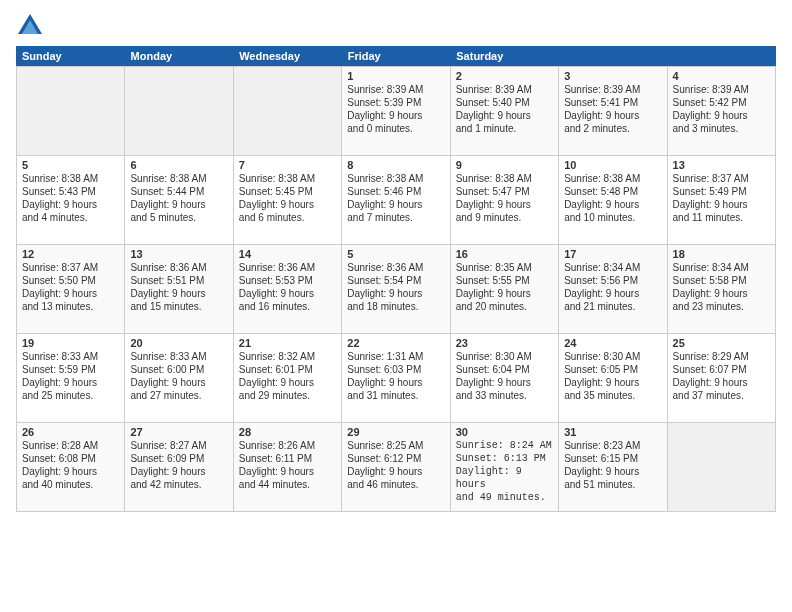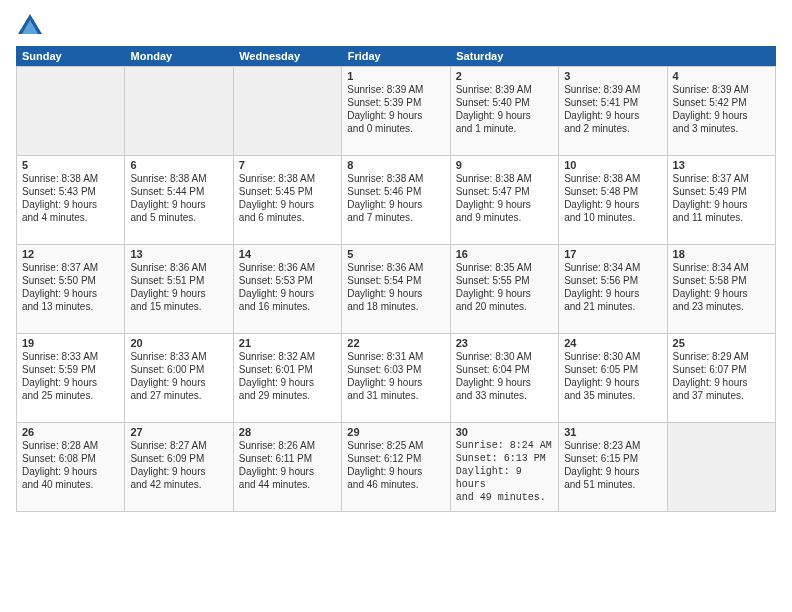--- a/index.html
+++ b/index.html
@@ -301,21 +301,21 @@
           </div>
           <div class="cal-cell">
             <div class="day-num">21</div>
             <div class="day-info" style="white-space: pre-line;">Sunrise: 8:32 AM
 Sunset: 6:01 PM
 Daylight: 9 hours
 and 29 minutes.</div>
           </div>
           <div class="cal-cell">
             <div class="day-num">22</div>
-            <div class="day-info" style="white-space: pre-line;">Sunrise: 8:31 AM
+            <div class="day-info" style="white-space: pre-line;">Sunrise: 1:31 AM
 Sunset: 6:03 PM
 Daylight: 9 hours
 and 31 minutes.</div>
           </div>
           <div class="cal-cell">
             <div class="day-num">23</div>
             <div class="day-info" style="white-space: pre-line;">Sunrise: 8:30 AM
 Sunset: 6:04 PM
 Daylight: 9 hours
 and 33 minutes.</div>

